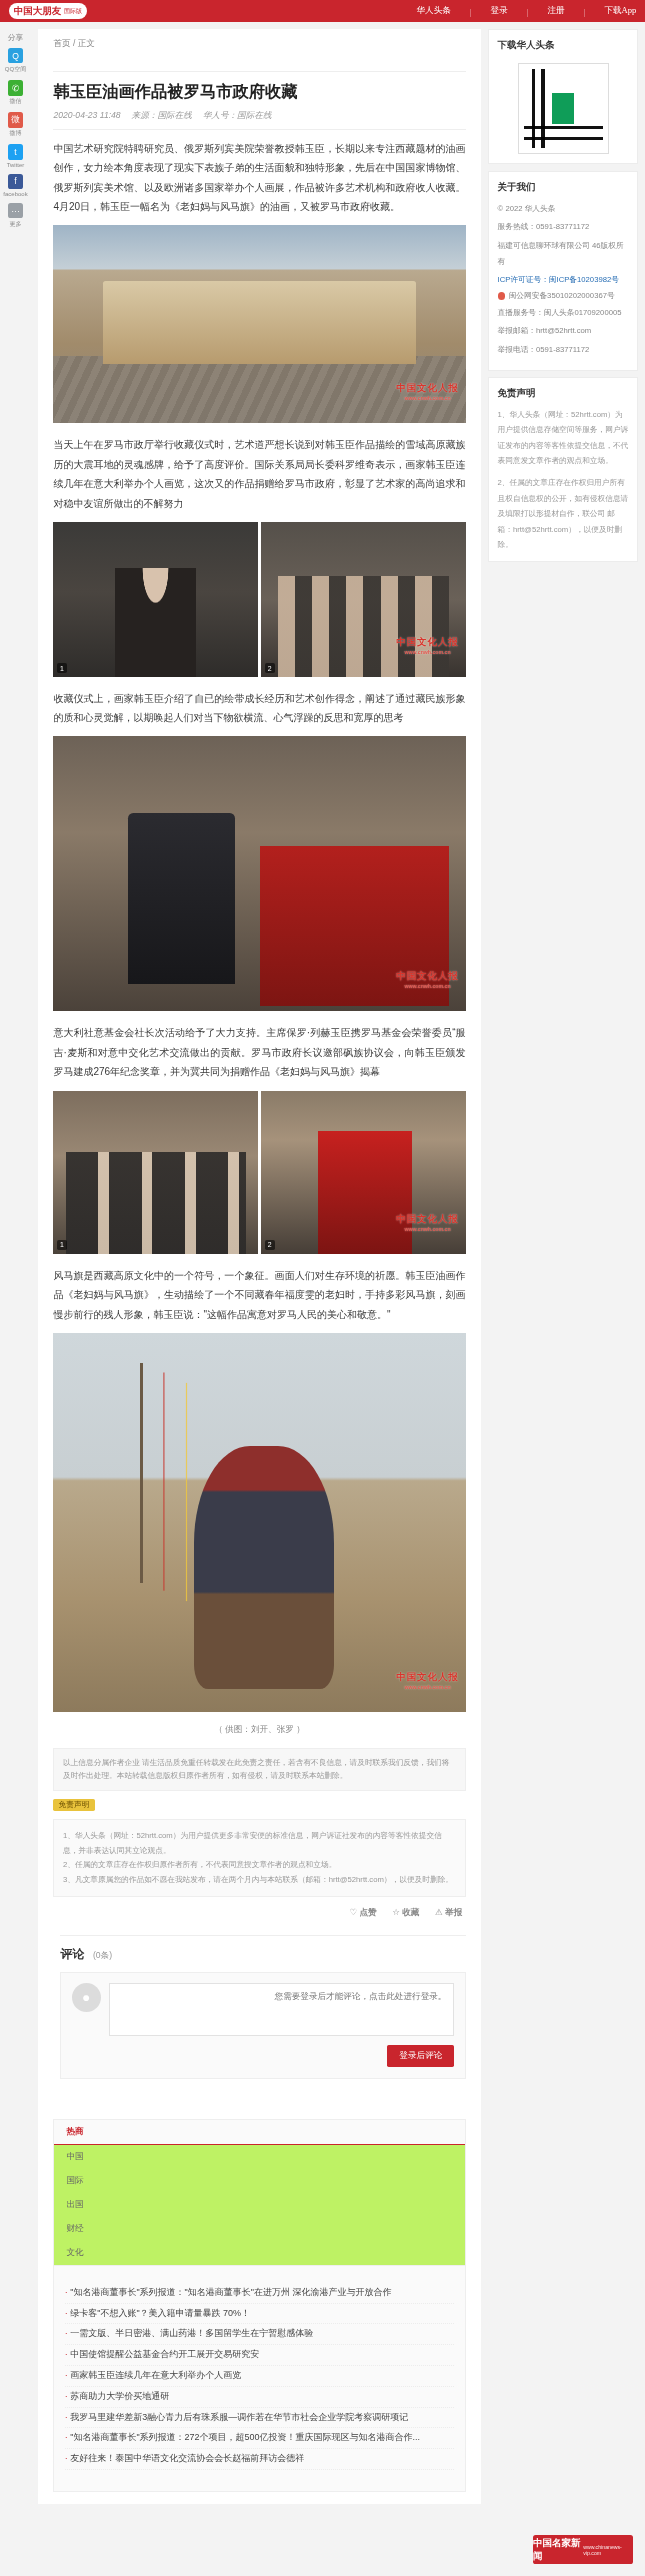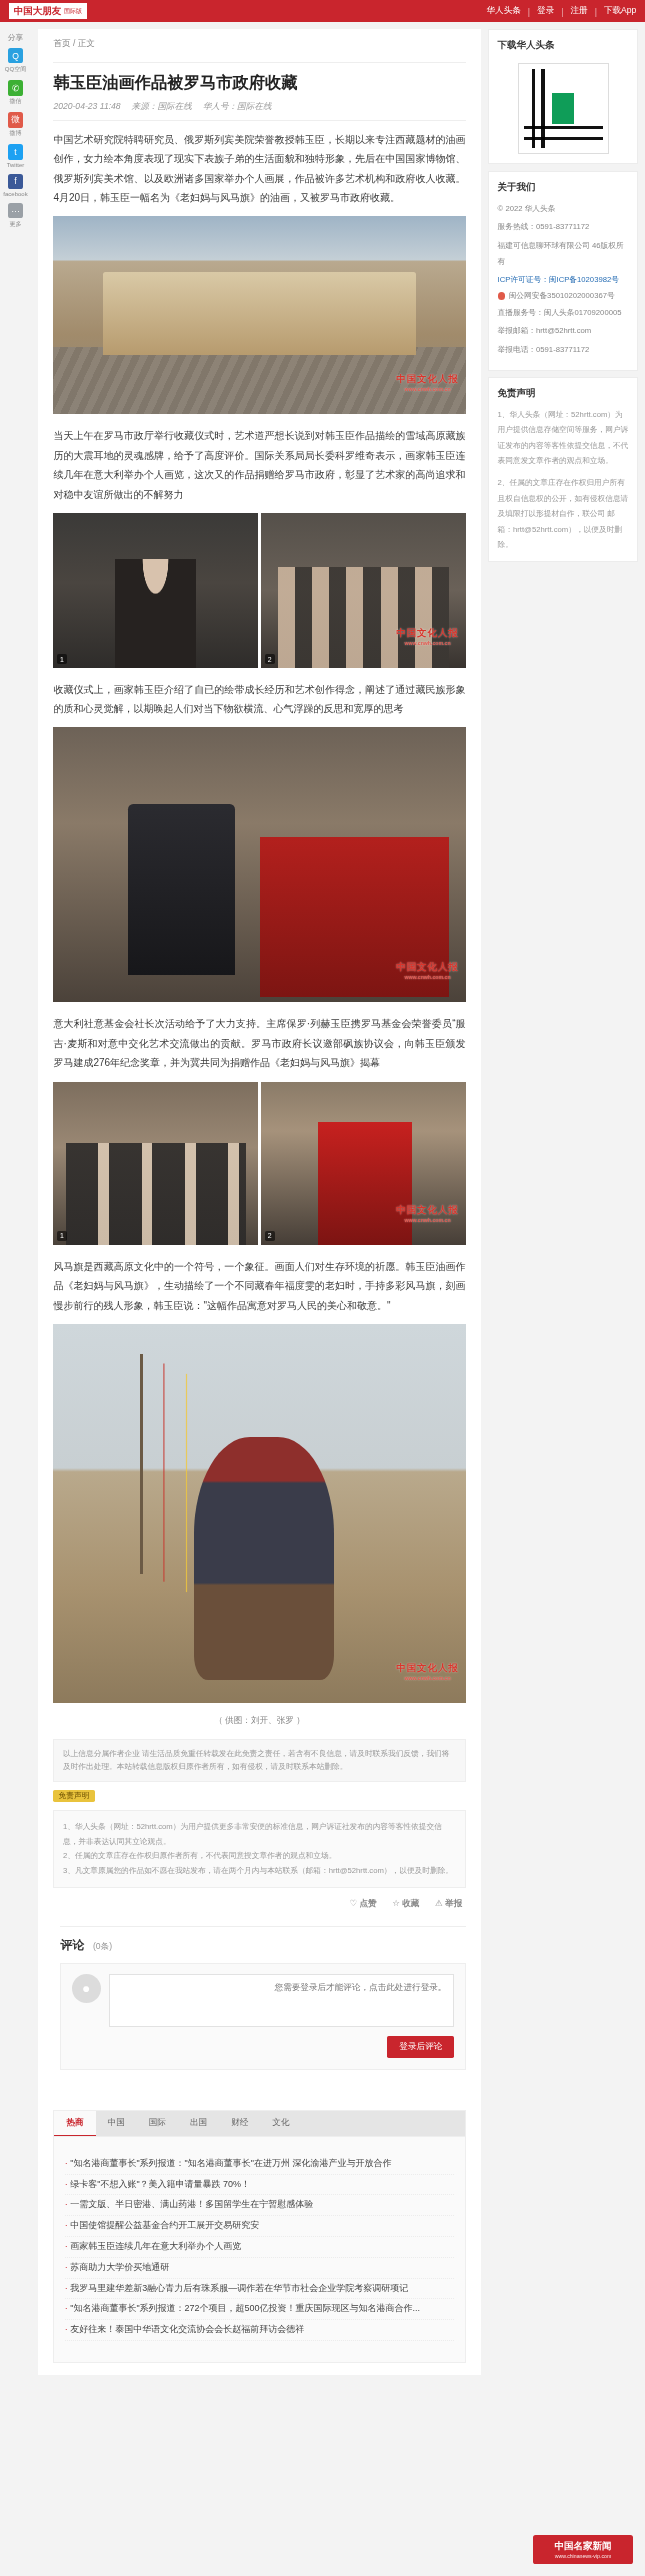--- a/index.html
+++ b/index.html
@@ -18,32 +18,33 @@
     align-items:center;
     padding:0 8.6px;
     color:#fff;
   }
   .logo-box {
     background:#fff;
     color:#c9252d;
     font-size:9.5px;
     font-weight:bold;
     padding:1.7px 5.2px;
-    border-radius:0;
+    border-radius:8px;
     display:flex;
     align-items:center;
     gap:2.6px;
   }
   .logo-sub { font-size:6px; color:#c9252d; font-weight:normal; }
   .topbar-right {
     margin-left:auto;
     display:flex;
     align-items:flex-end;
-    gap:7px;
+    gap:19px;
     font-size:8.6px;
+    font-family:Liberation Serif, serif;
   }
   .topbar-right span { color:#fff; }
   .sep { opacity:.6; }
 
   .page {
     width:645px;
     margin:0 auto;
     background:#f3f3f3;
     padding:6.9px 0 0 0;
     display:flex;
@@ -85,21 +86,21 @@
   .content {
     flex:1 1 auto;
     background:#fff;
     padding:8.6px 15.5px 12px 15.5px;
     min-width:0;
   }
   .crumb {
     font-size:8.6px;
     color:#888;
     border-bottom:0.9px solid #eee;
-    padding-bottom:12px;
+    padding-bottom:21px;
     margin-bottom:8.6px;
   }
   h1.title {
     font-size:16.3px;
     line-height:1.4;
     margin:1.7px 0 6.9px 0;
     color:#222;
     font-weight:bold;
   }
   .meta {
@@ -292,21 +293,21 @@
   }
   .cmt-btn {
     float:right; margin-top:6.9px;
     background:#c9252d; color:#fff; border:0;
     font-size:8.6px; padding:5.2px 12px; border-radius:1.7px; cursor:pointer;
     font-family:"Liberation Sans", sans-serif;
   }
 
   .list-block { margin-top:40px; background:#fafafa; border:0.9px solid #eee; }
   .list-tabs {
-    display:flex; gap:0; border-bottom:0.9px solid #eee; background:#e5e5e5;
+    display:flex; gap:0; border-bottom:0.9px solid #eee; background:#bef264;flex-direction:column;
   }
   .list-tabs div {
     padding:6px 12px; font-size:8.6px; color:#666; cursor:pointer;
   }
   .list-tabs div.active { color:#c9252d; border-bottom:1.7px solid #c9252d; background:#fafafa; font-weight:bold;}
   .news-list { padding:6.9px 10.3px 10.3px 10.3px; }
   .news-list li {
     list-style:none;
     font-size:9px;
     line-height:2.2;
@@ -354,21 +355,21 @@
   }
   .beian { display:flex; align-items:center; gap:3.4px; font-size:7.7px; color:#888;text-align:center; }
   .beian .dot { width:7.7px;height:7.7px;border-radius:50%;background:#e05a49;display:inline-block;}
   .card .disc-txt { font-size:7.7px; color:#999; line-height:2; }
 
   .floatbtn {
     position:absolute;
     right:10.3px;
     width:100px; height:29px;
     background:#c9252d; color:#fff;
-    display:flex; flex-direction:column; align-items:center; justify-content:center;
+    display:flex; flex-direction:row; align-items:center; justify-content:center;
     border-radius:2.6px; font-size:9.5px; font-weight:bold;
   }
   .floatbtn small { font-size:5.2px; font-weight:normal; opacity:.9; }
   .bottom-holder { position:relative; height:0; }
 </style>
 </head>
 <body>
 
 <div class="topbar">
   <div class="logo-box">

